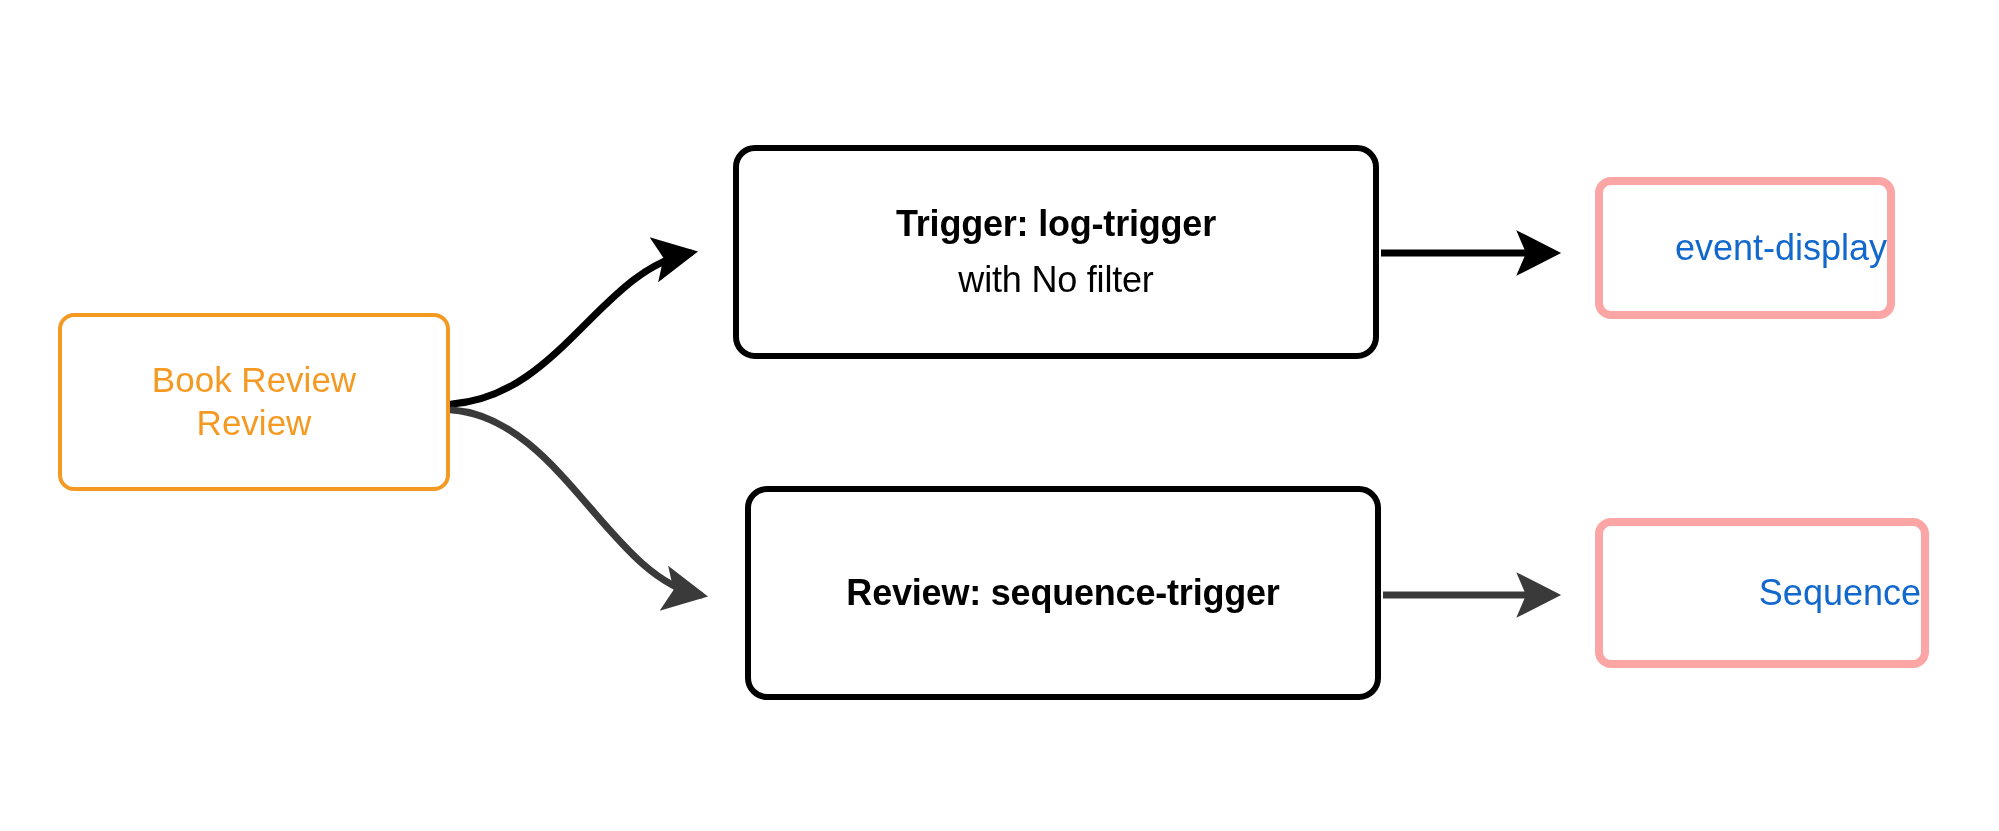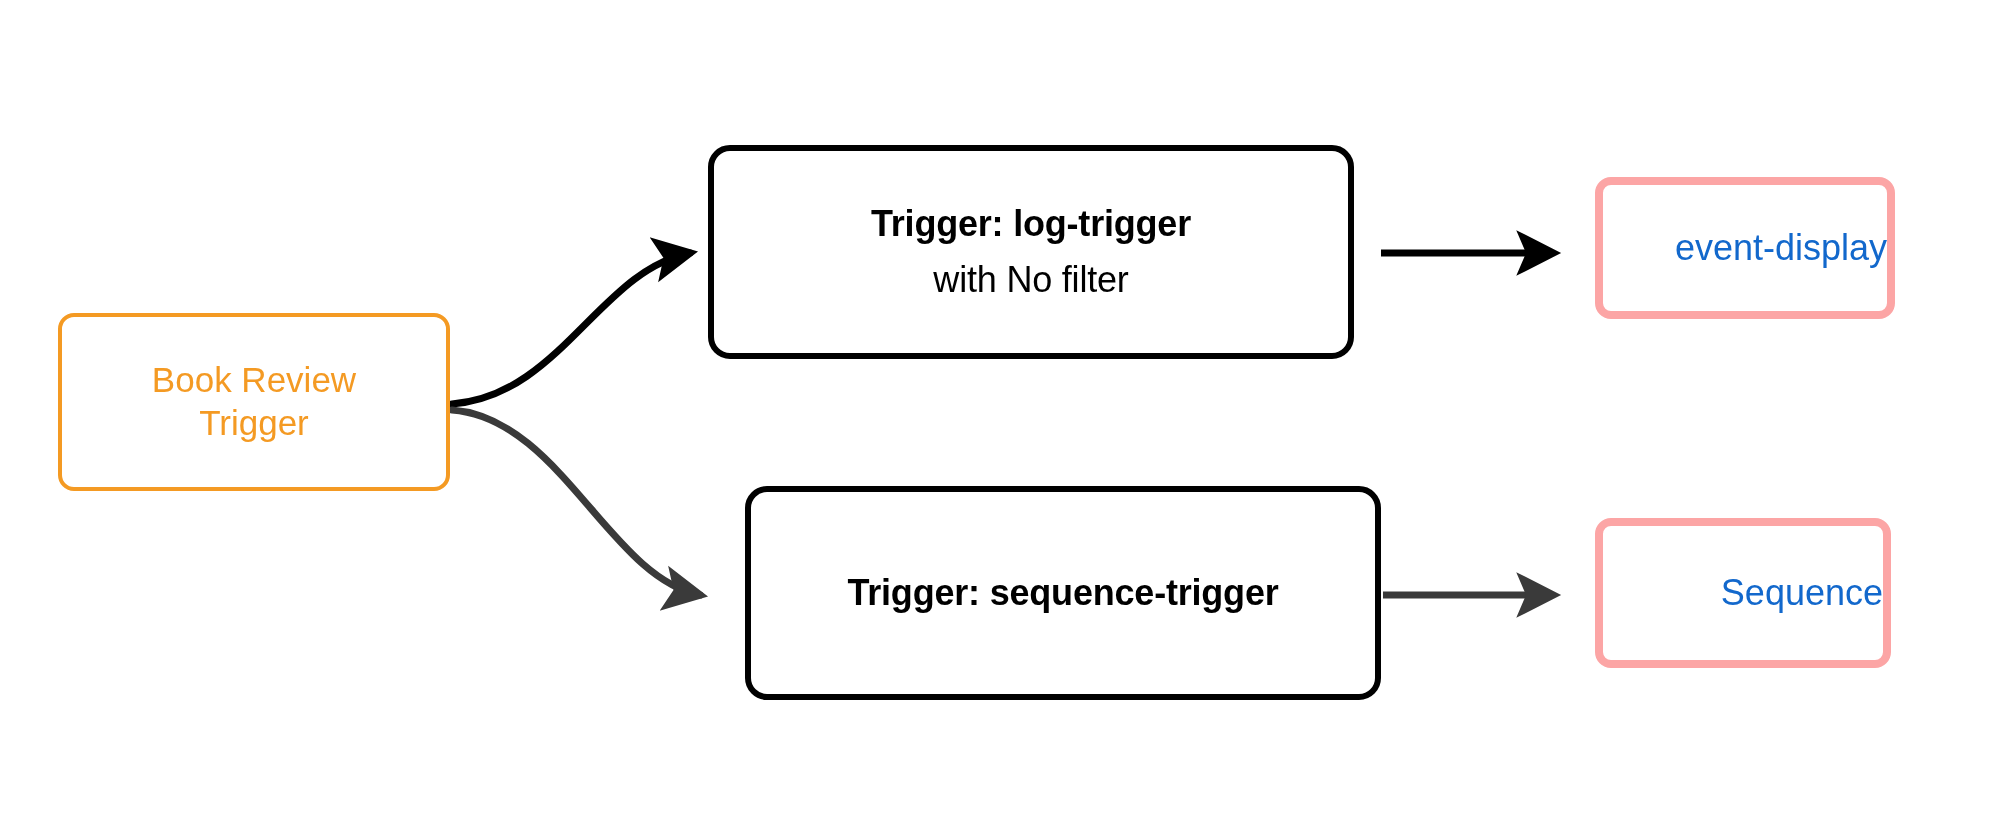--- a/index.html
+++ b/index.html
@@ -48,21 +48,21 @@
     font-size: 35px;
   }
   .node-broker .line { display: block; }
   
   .node-trigger {
     border: 6px solid #000000;
     border-radius: 22px;
     color: #000000;
   }
   .node-trigger-log {
-    left: 708px;
+    left: 733px;
     top: 145px;
     width: 646px;
     height: 214px;
   }
   .node-trigger-sequence {
     left: 745px;
     top: 486px;
     width: 636px;
     height: 214px;
   }
@@ -87,21 +87,21 @@
   }
   .node-sink-event {
     left: 1595px;
     top: 177px;
     width: 300px;
     height: 142px;
   }
   .node-sink-sequence {
     left: 1595px;
     top: 518px;
-    width: 296px;
+    width: 334px;
     height: 150px;
     padding-left: 16px;
   }
 </style>
 </head>
 <body>
 
 <div id="canvas">
 
   <svg id="edges" viewBox="0 0 1999 831" xmlns="http://www.w3.org/2000/svg">
@@ -118,30 +118,30 @@
 
     <path d="M 452 410 C 560 418 610 578 700 595" fill="none" stroke="#3a3a3a" stroke-width="7" stroke-linecap="round" marker-end="url(#arrow-gray)"></path>
 
     <path d="M 1381 253 L 1553 253" fill="none" stroke="#000000" stroke-width="7" stroke-linecap="butt" marker-end="url(#arrow-black)"></path>
 
     <path d="M 1383 595 L 1553 595" fill="none" stroke="#3a3a3a" stroke-width="7" stroke-linecap="butt" marker-end="url(#arrow-gray)"></path>
   </svg>
 
   <div class="node node-broker">
     <span class="line">Book Review</span>
-    <span class="line">Trigger</span>
+    <span class="line">Review</span>
   </div>
 
   <div class="node node-trigger node-trigger-log">
     <span class="trigger-title">Trigger: log-trigger</span>
     <span class="trigger-sub">with No filter</span>
   </div>
 
   <div class="node node-trigger node-trigger-sequence">
-    <span class="trigger-title">Trigger: sequence-trigger</span>
+    <span class="trigger-title">Review: sequence-trigger</span>
   </div>
 
   <div class="node node-sink node-sink-event">
     <span>event-display</span>
   </div>
 
   <div class="node node-sink node-sink-sequence">
     <span>Sequence</span>
   </div>
 

